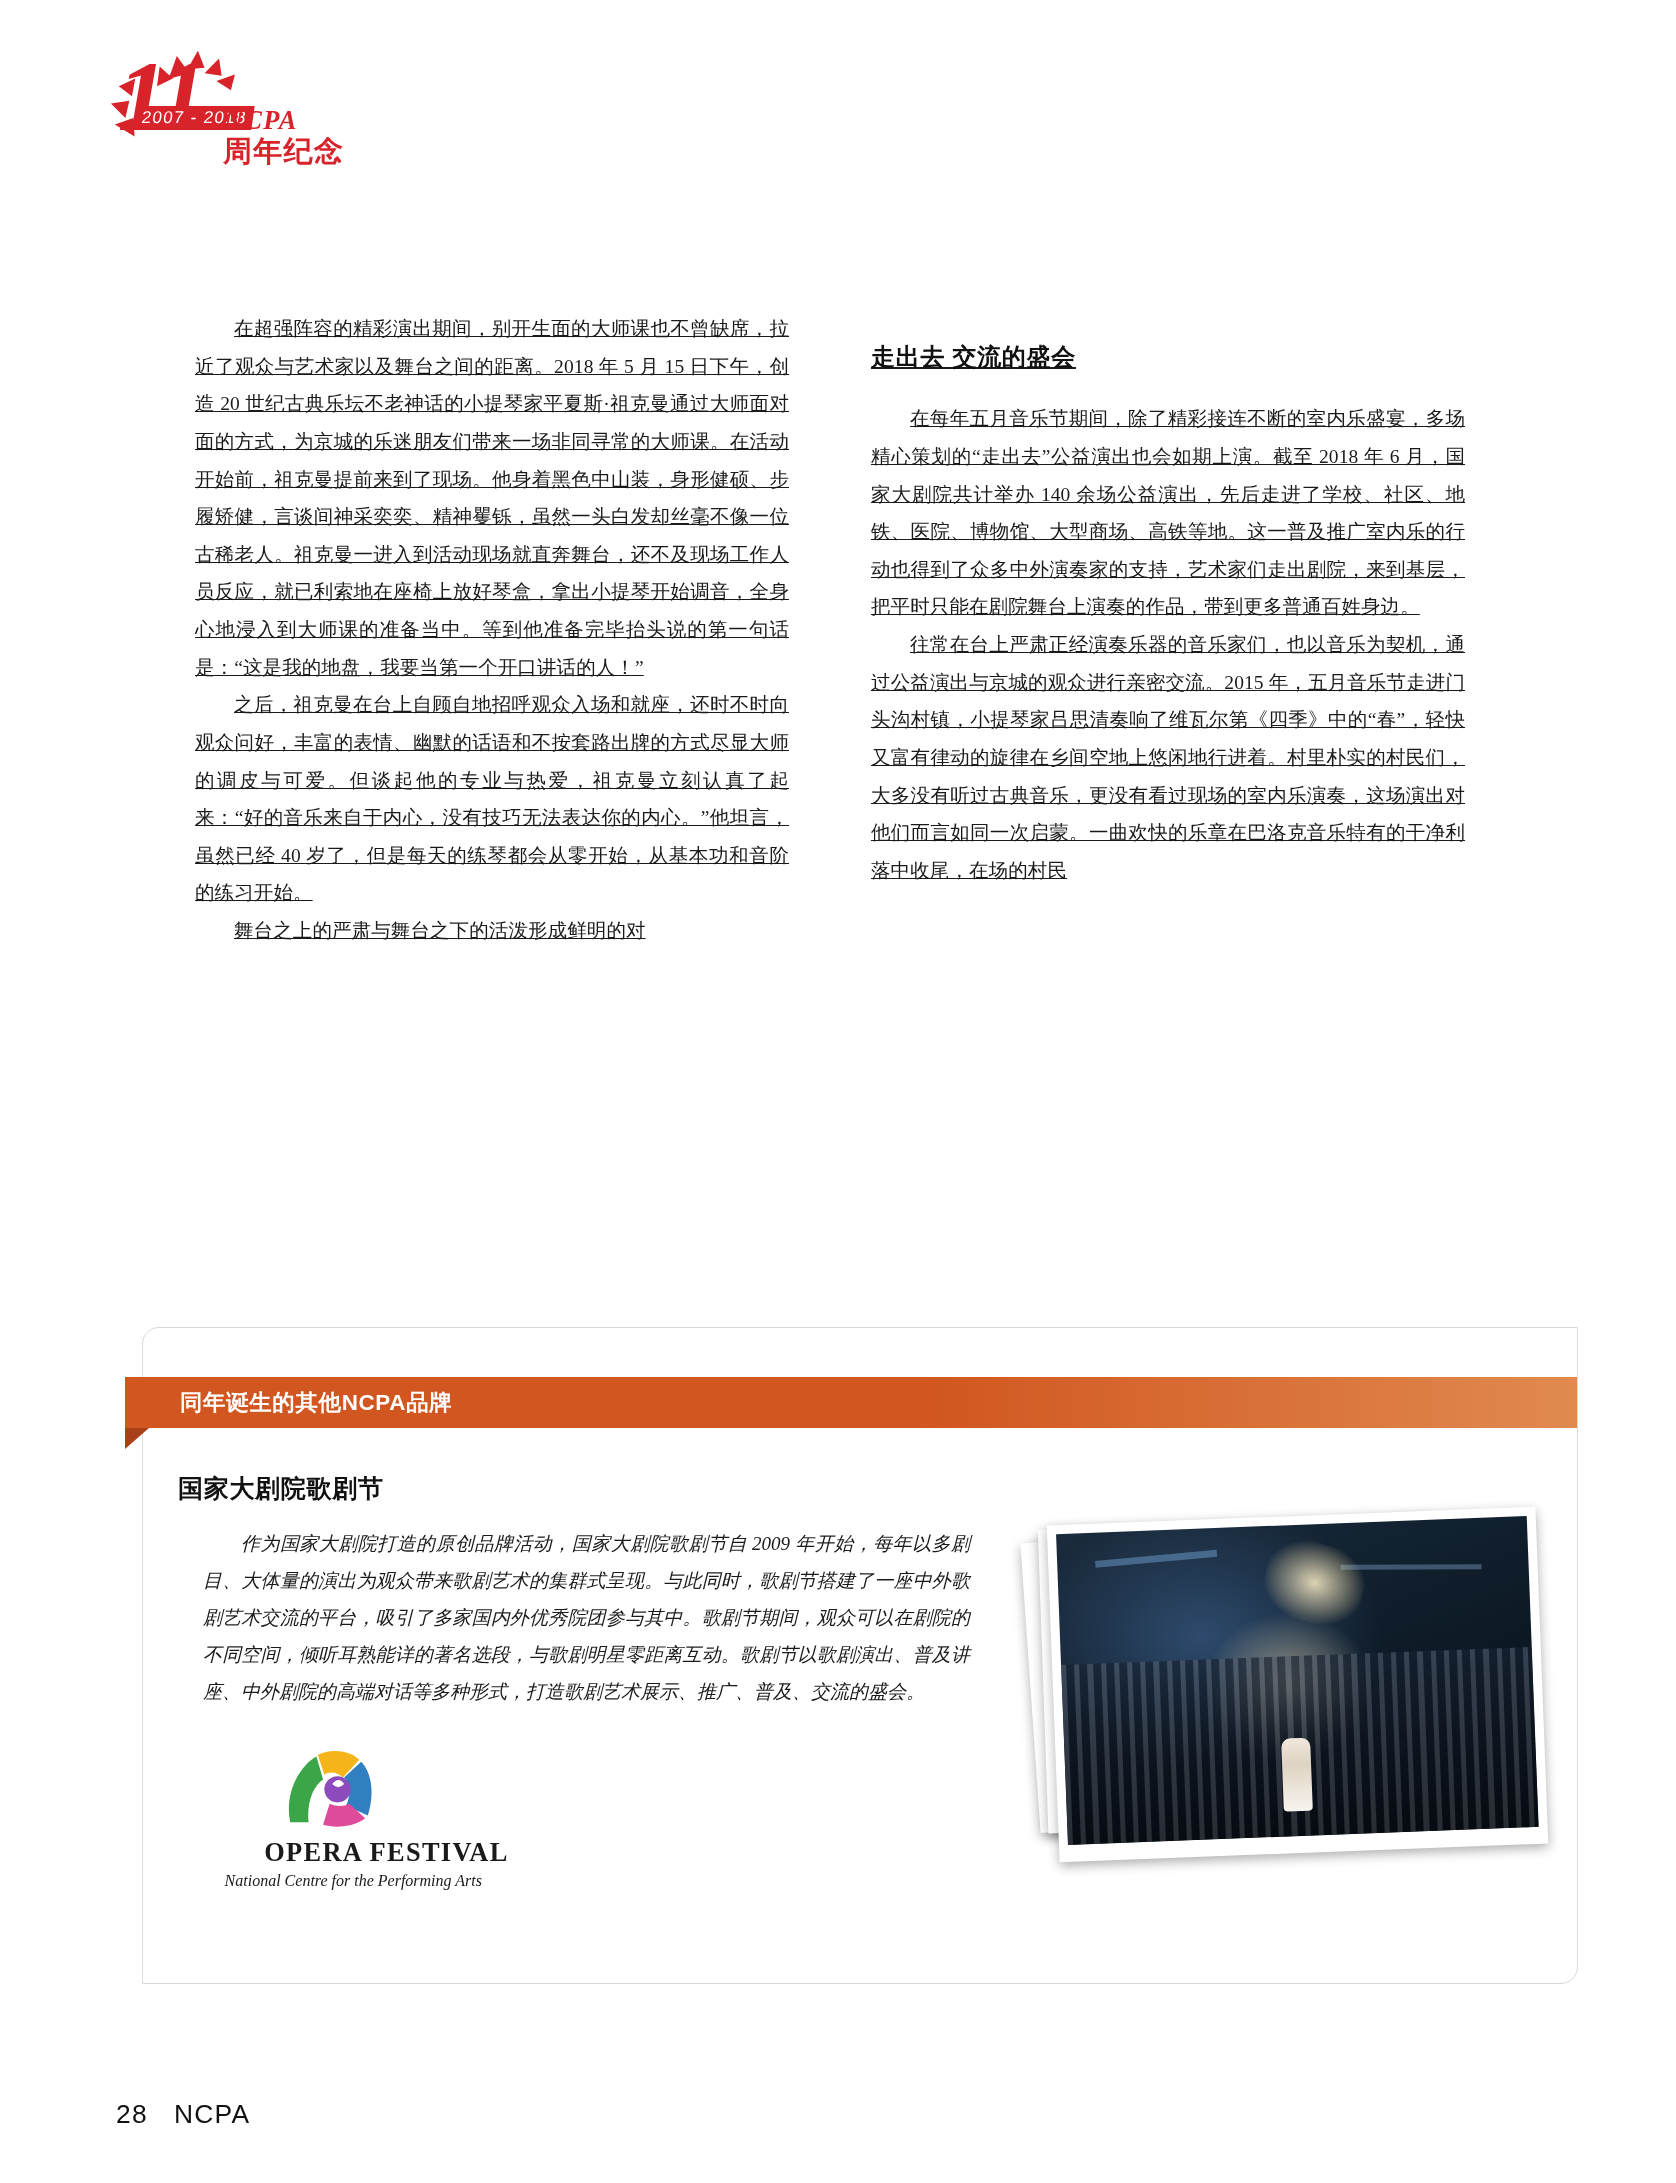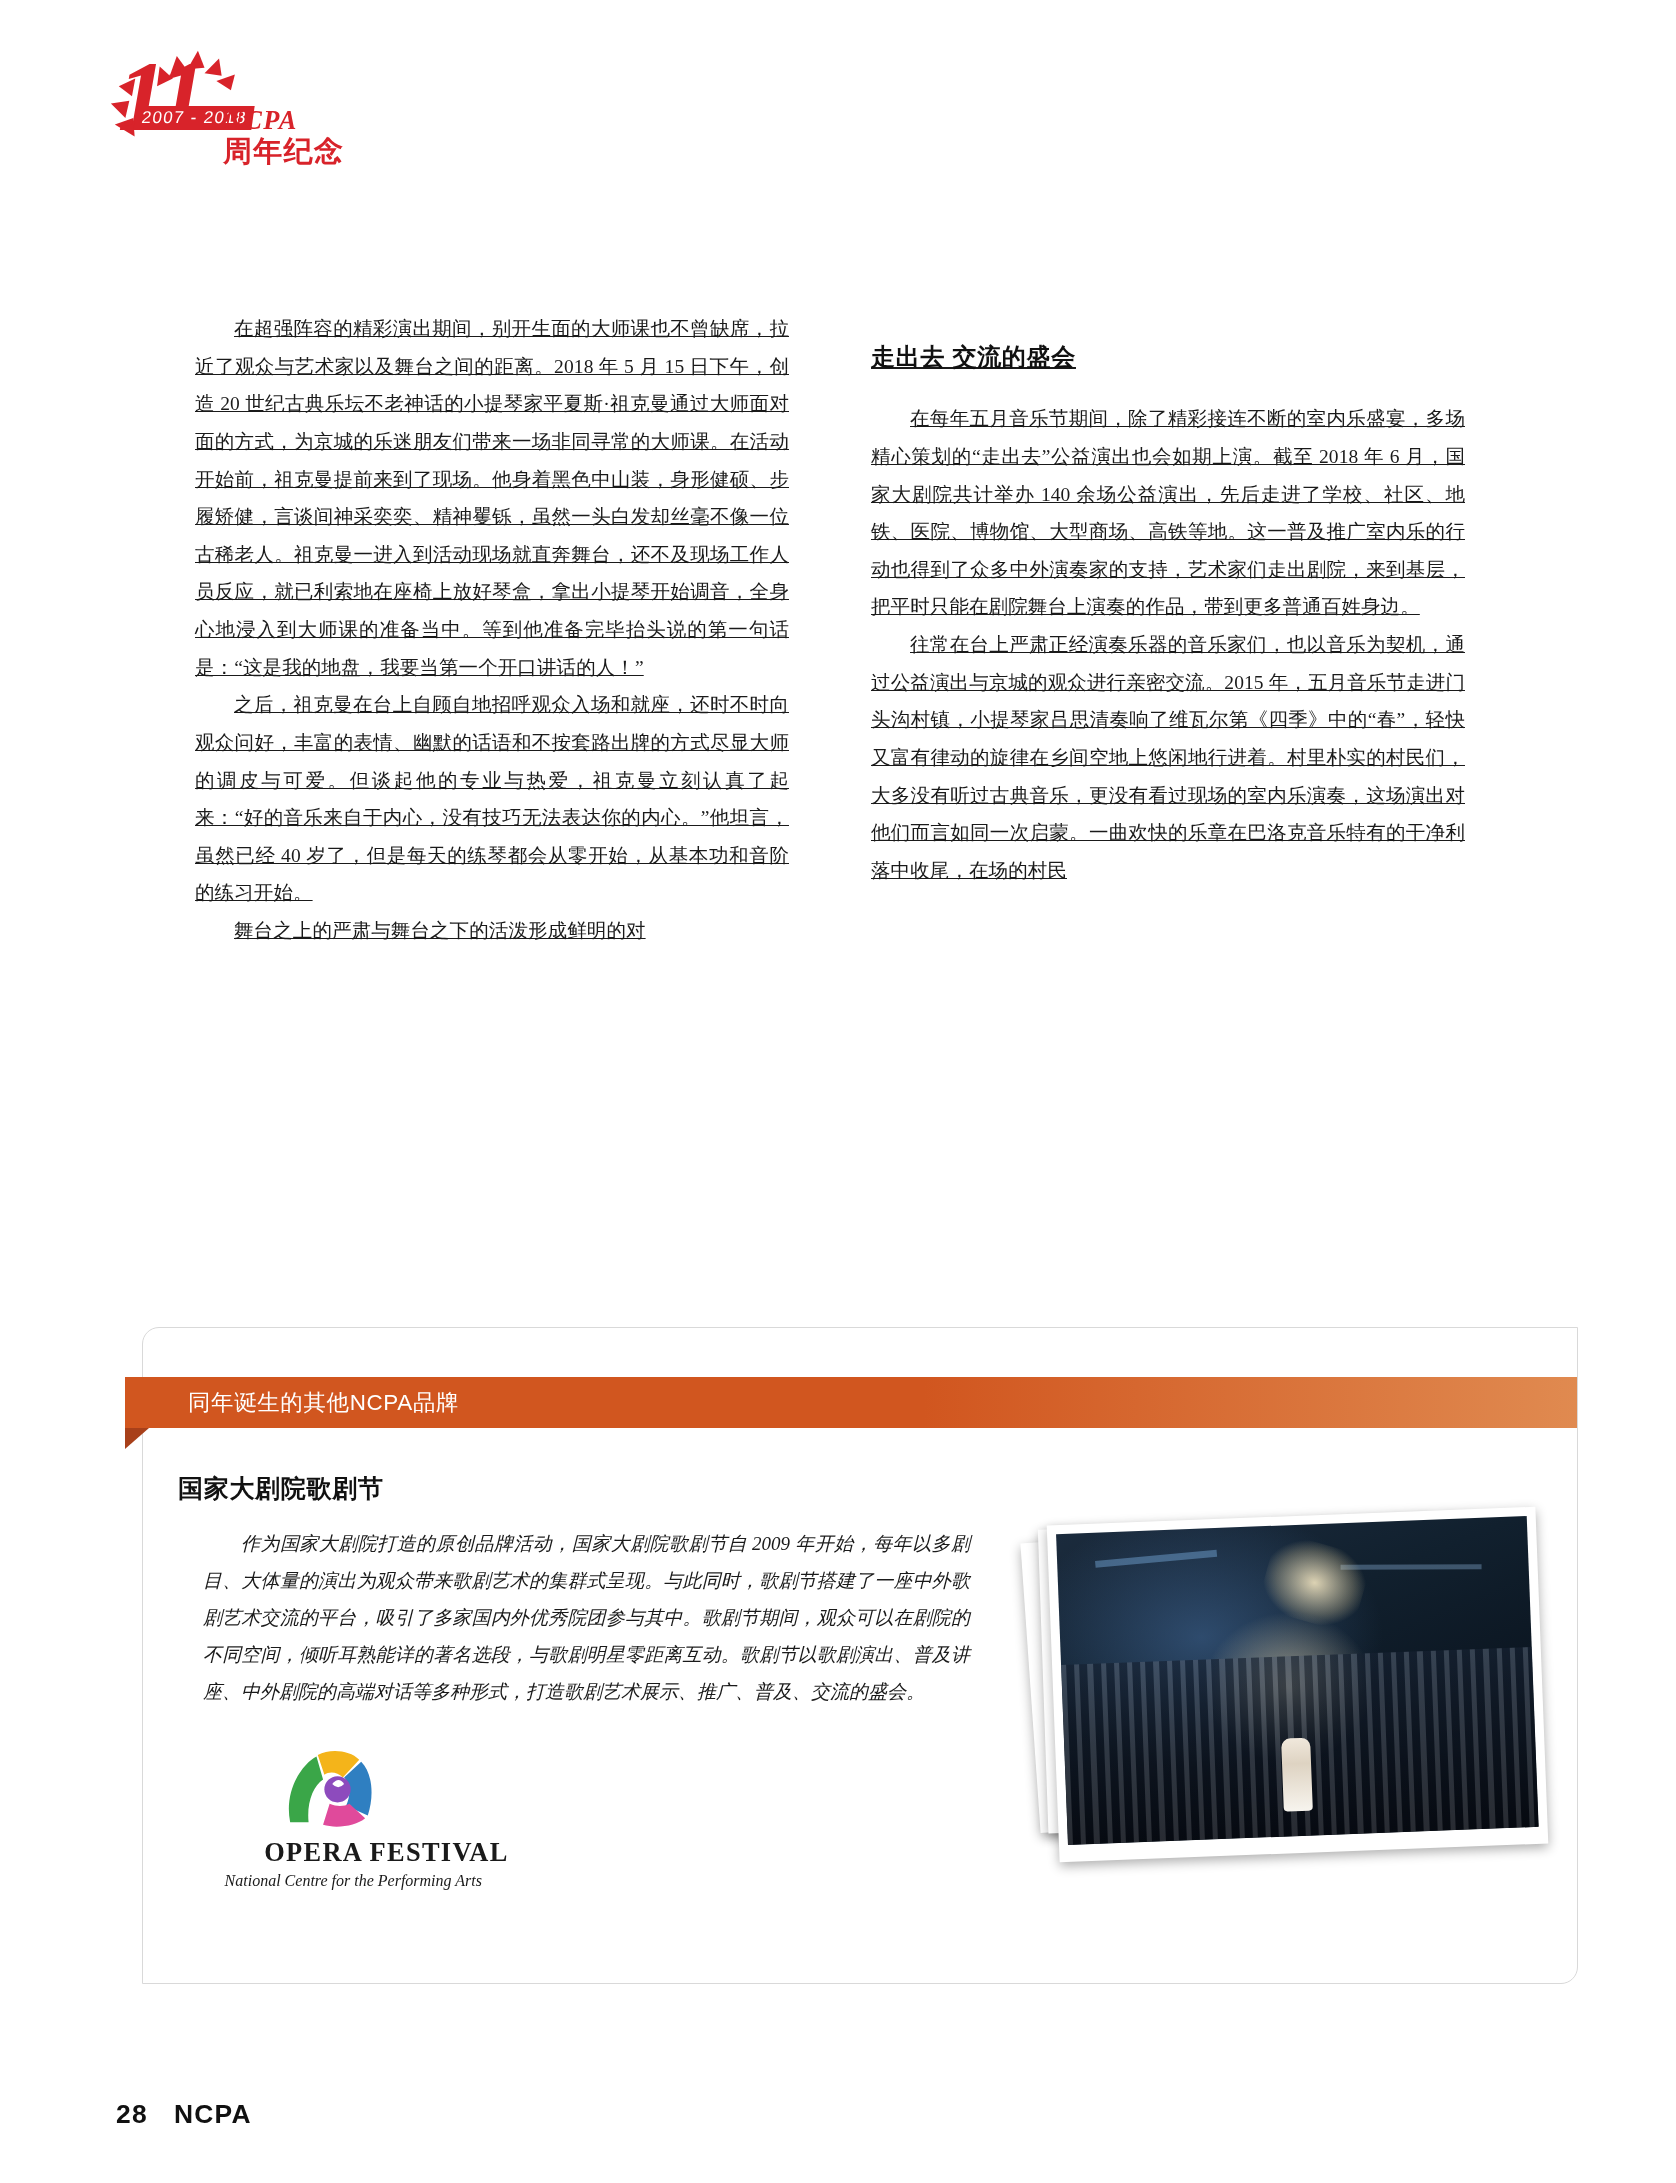--- a/index.html
+++ b/index.html
@@ -129,25 +129,25 @@
     position: absolute;
     left: 125px;
     top: 1428px;
     width: 0;
     height: 0;
     border-left: 24px solid #a8401a;
     border-bottom: 21px solid transparent;
   }
   .sidebar-bar-label {
     position: absolute;
-    left: 188px;
+    left: 180px;
     top: 1387px;
     font-family: "Liberation Sans", sans-serif;
     font-size: 22.4px;
-    font-weight: normal;
+    font-weight: bold;
     color: #ffffff;
     letter-spacing: 0.7px;
     text-align: center;
   }
   .sidebar-title {
     position: absolute;
     left: 178px;
     top: 1472px;
     font-family: "Liberation Sans", sans-serif;
     font-size: 25px;
@@ -274,21 +274,21 @@
   .stripe-a { position:absolute; left:8%; top:8%; width:26%; height:6.6px; background:rgba(120,170,220,0.45); transform:rotate(-3deg); }
   .stripe-b { position:absolute; left:60%; top:14%; width:30%; height:5.3px; background:rgba(150,190,230,0.35); transform:rotate(2deg); }
 
   
   .folio {
     position: absolute;
     left: 116px;
     top: 2099px;
     font-family: "Liberation Sans", sans-serif;
     font-size: 26.4px;
-    font-weight: bold;
+    font-weight: normal;
     color: #111;
     letter-spacing: 1.3px;
   }
 </style>
 </head>
 <body>
 
 <div class="masthead">
   <svg class="logo-burst" viewBox="0 0 420 230">
     <g fill="#d8232a">

